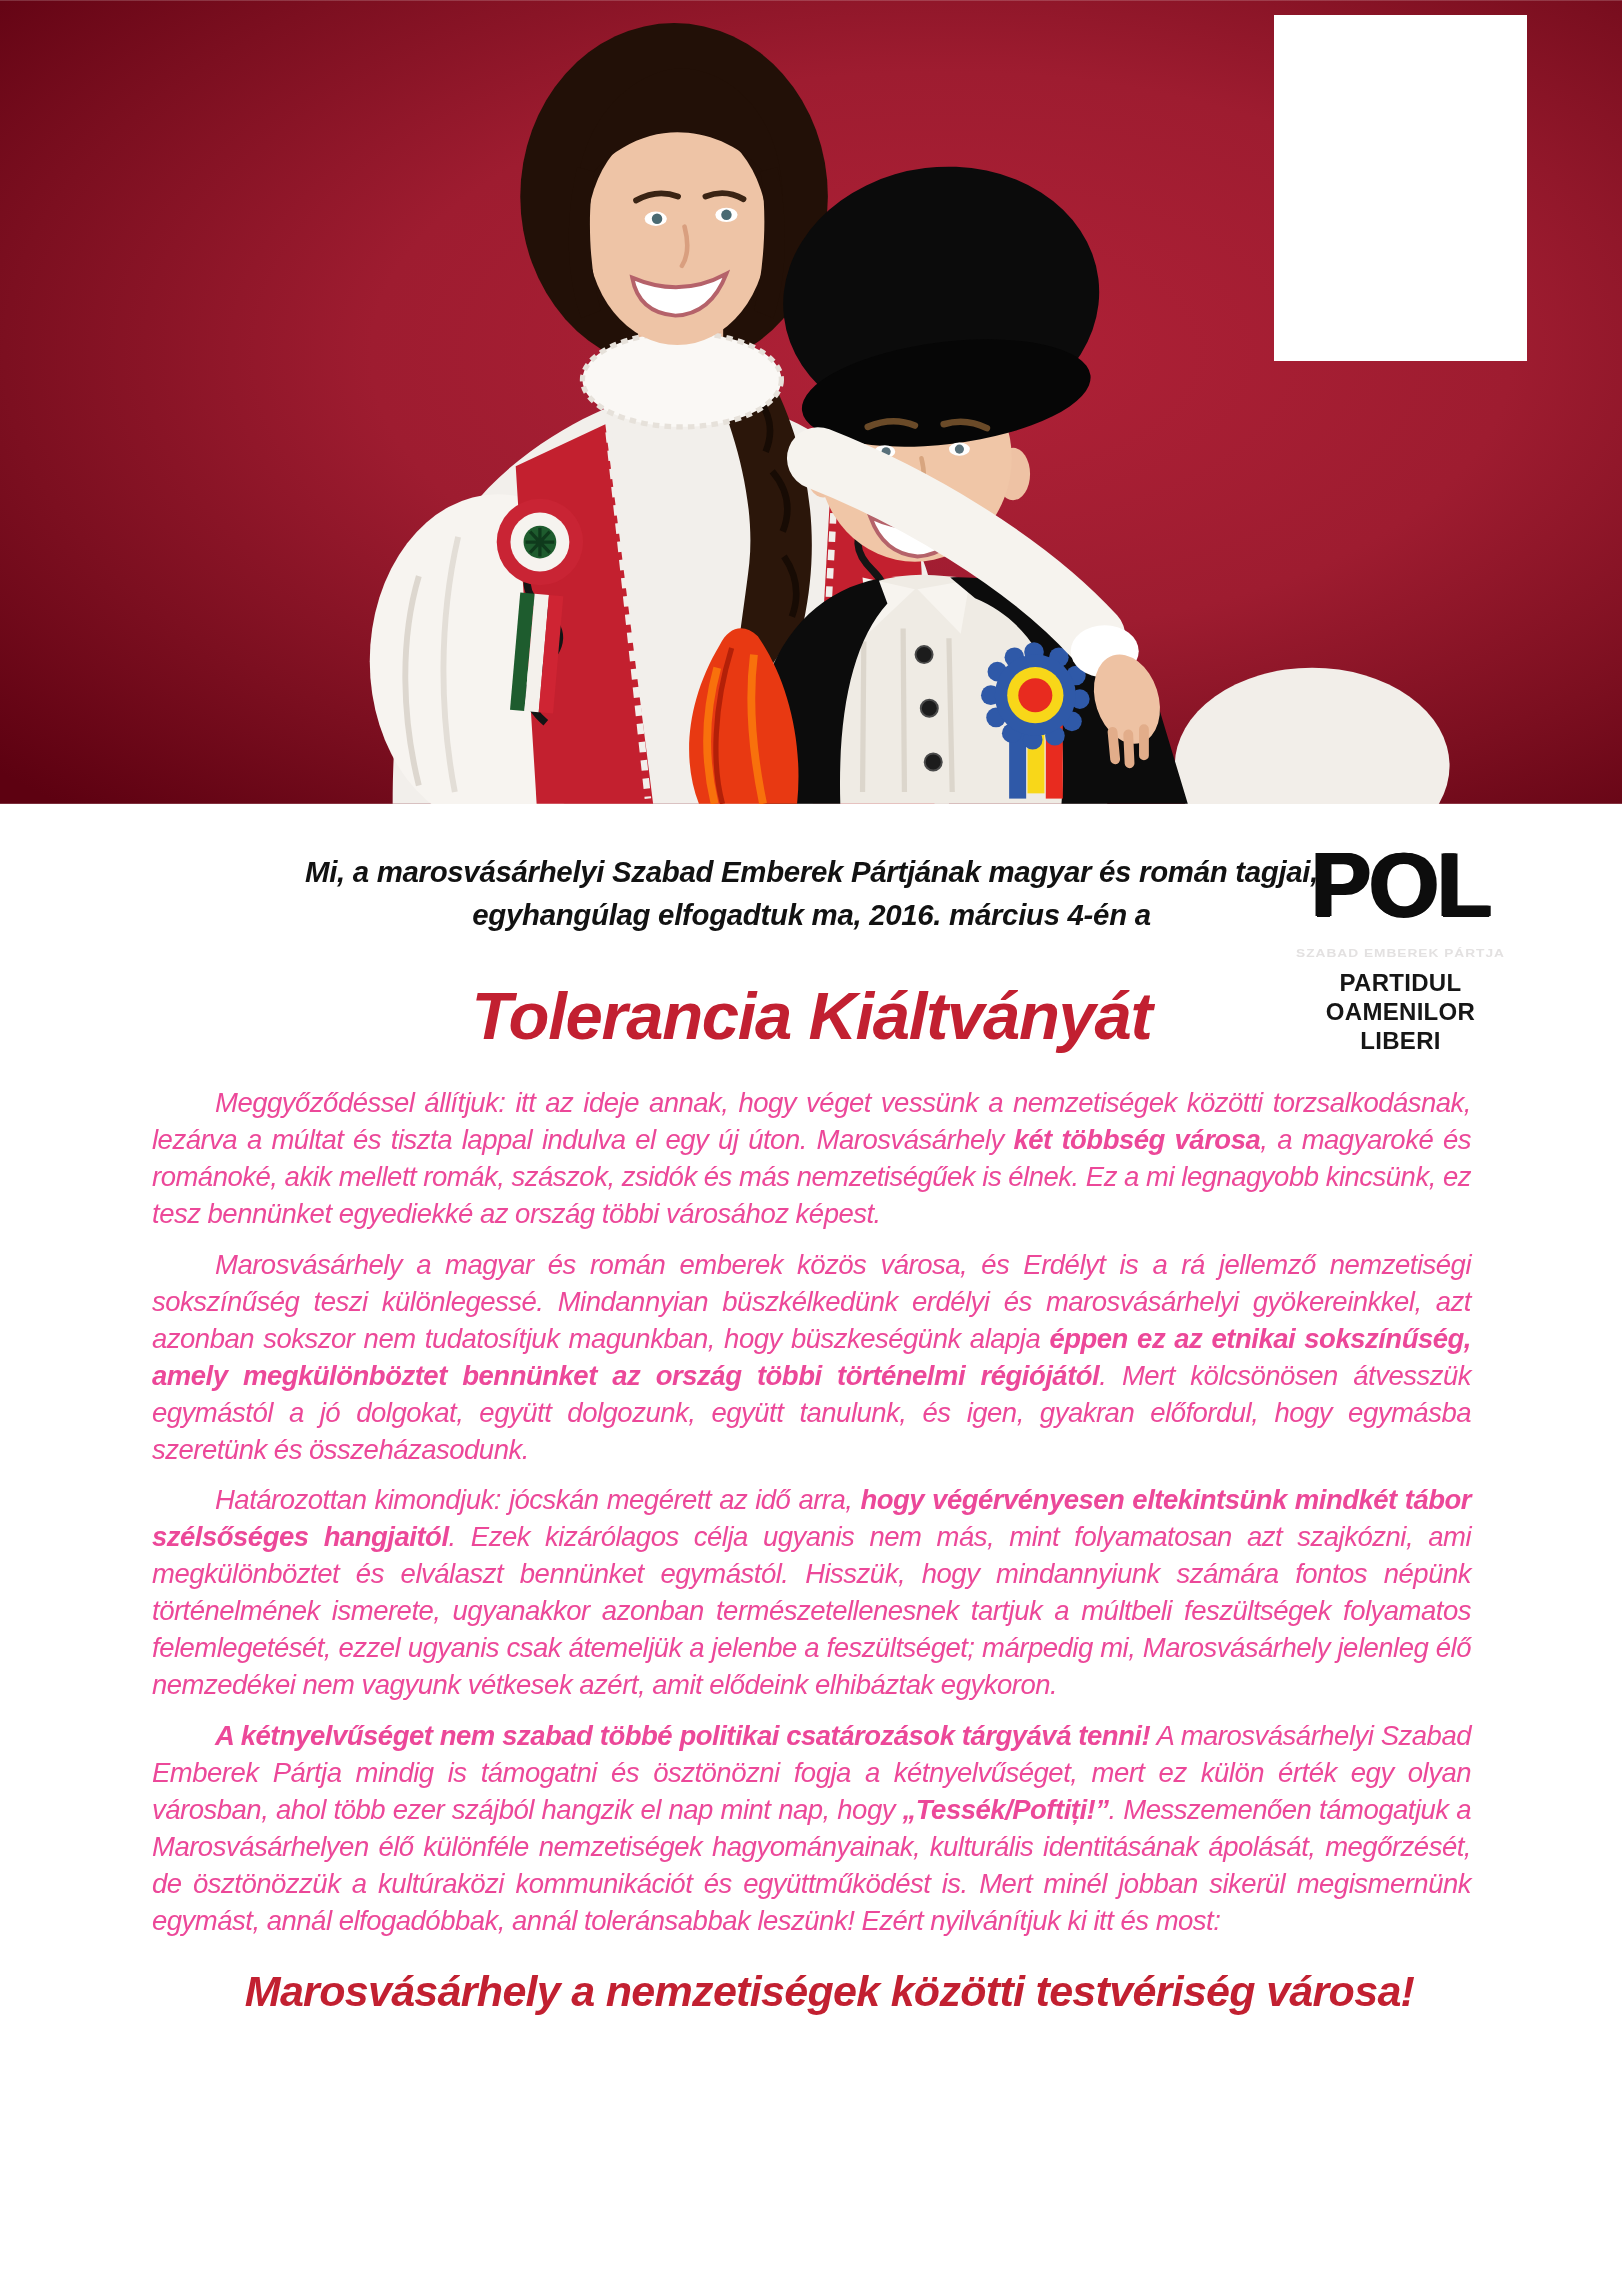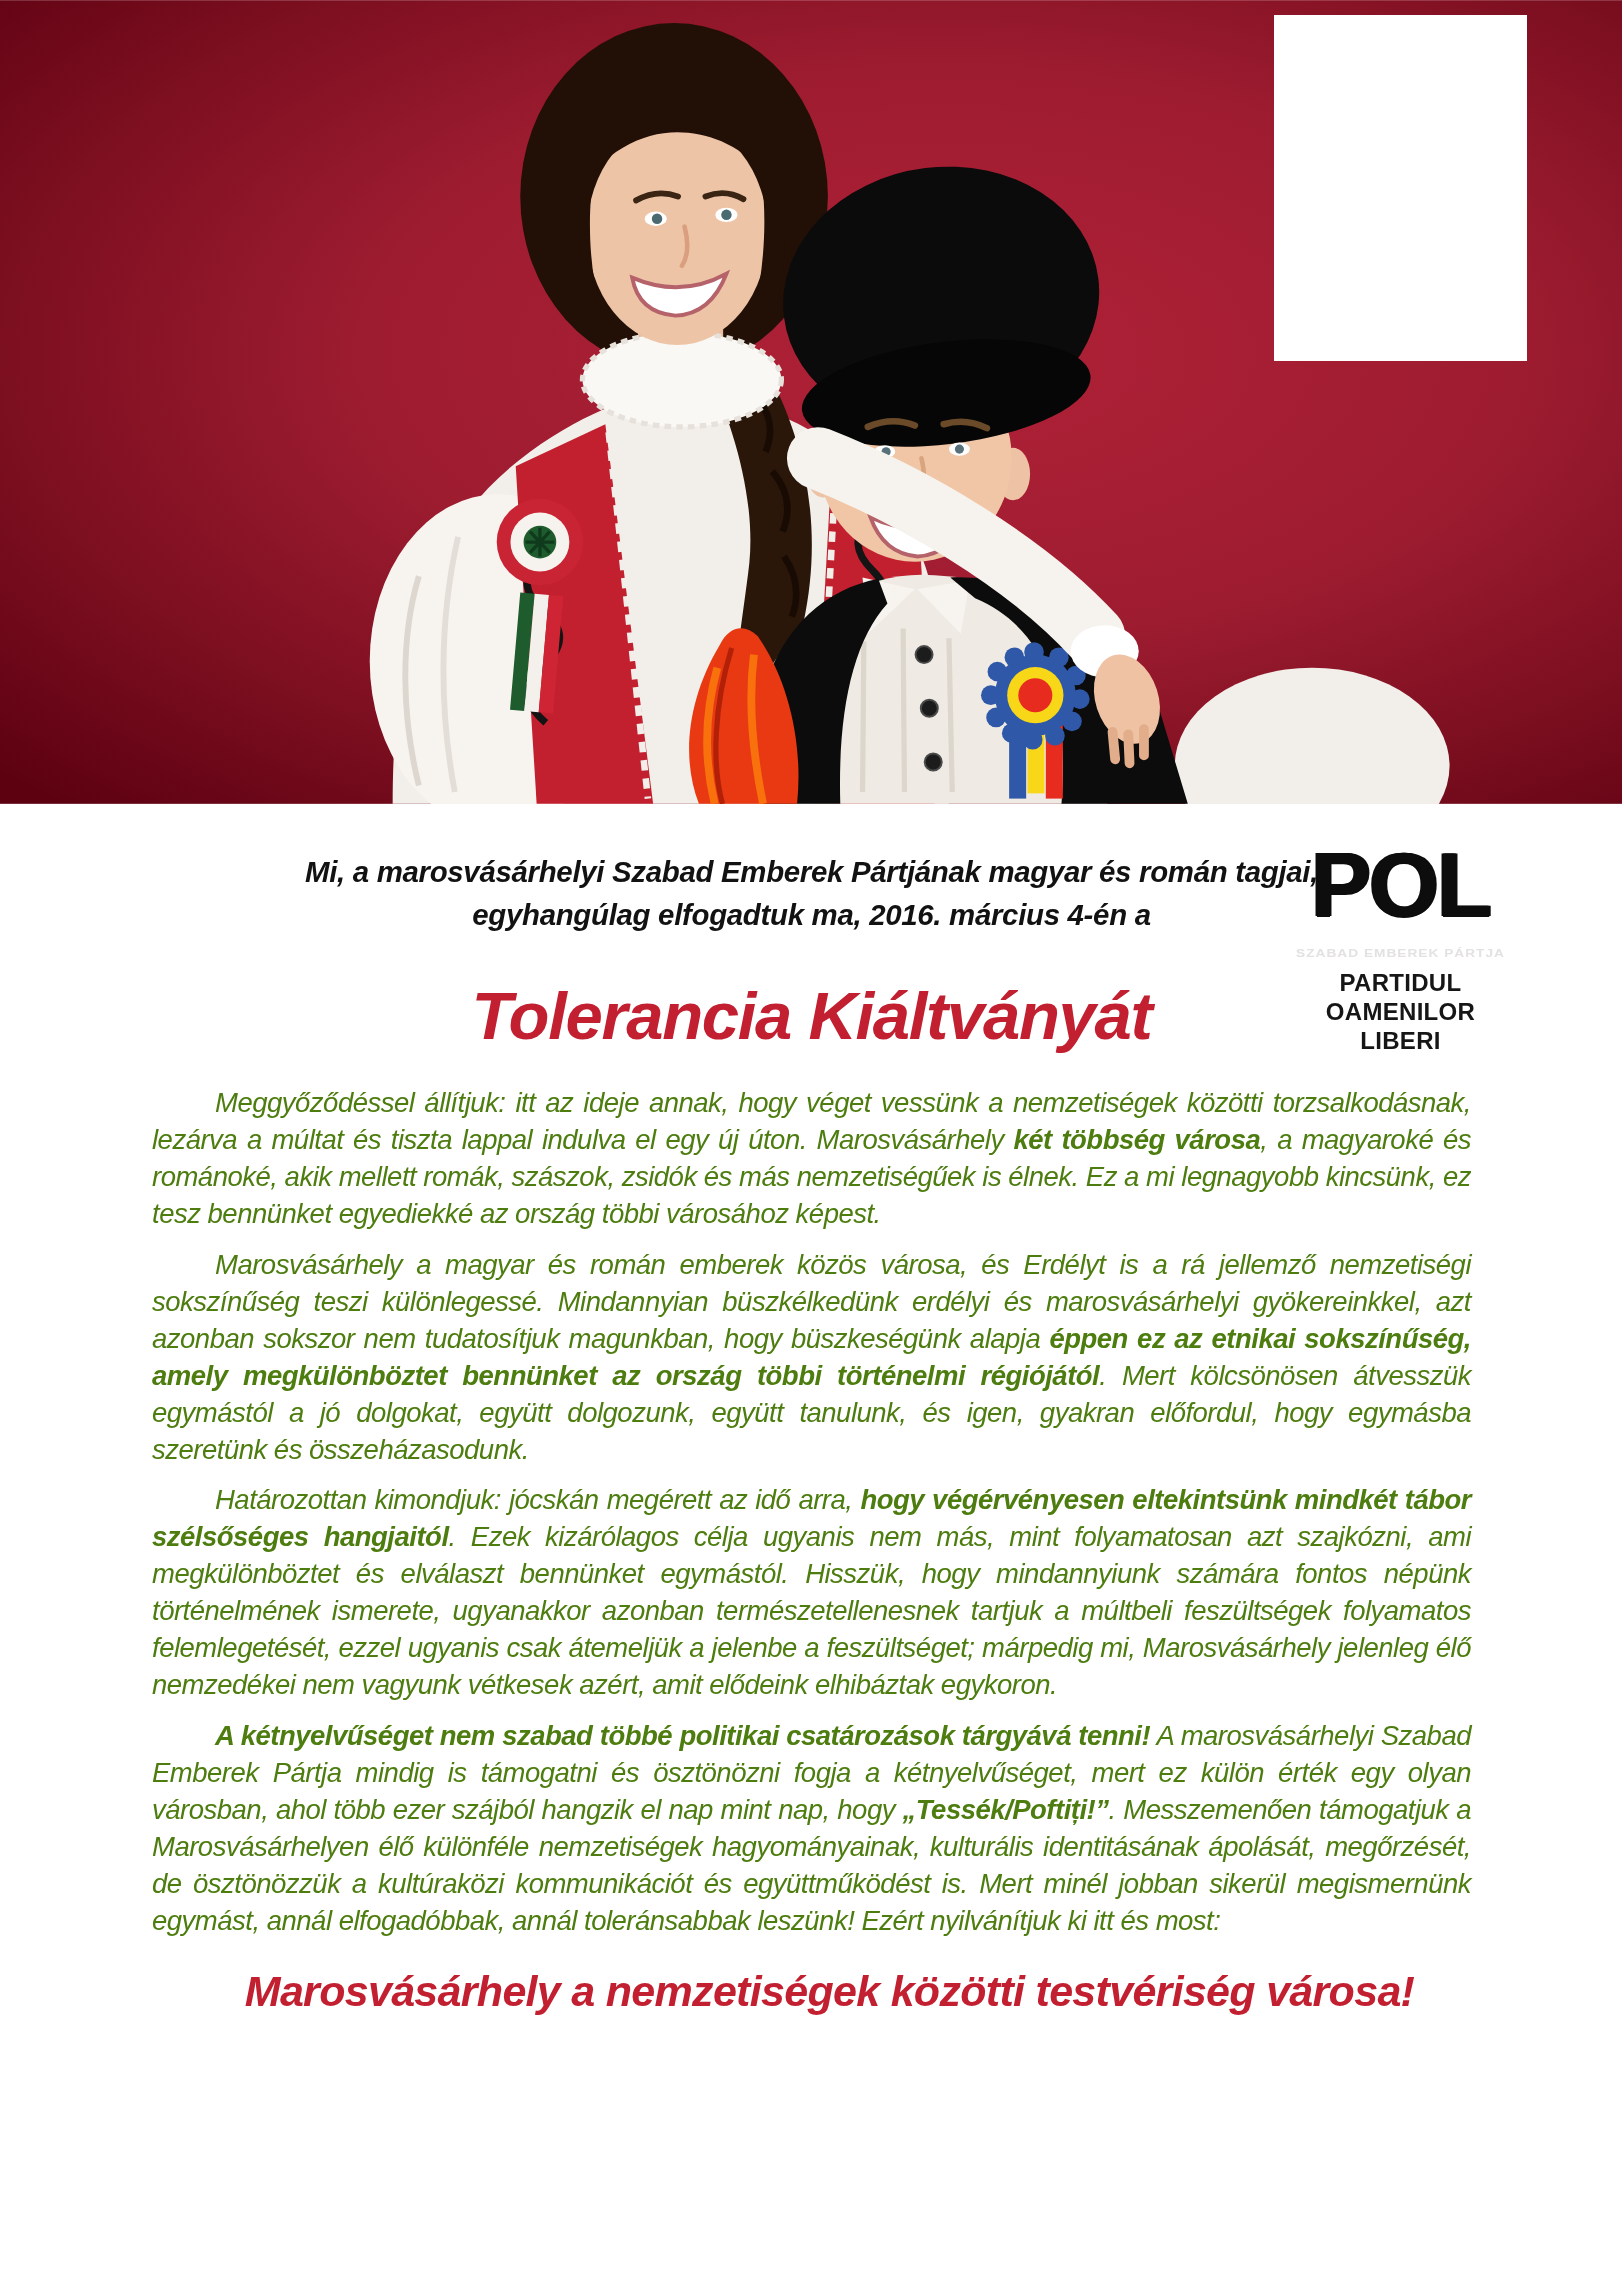--- a/index.html
+++ b/index.html
@@ -31,21 +31,21 @@
     margin-top:46px;text-align:center;font-weight:bold;font-style:italic;
     font-size:29.4px;line-height:43px;color:#121212;letter-spacing:-0.3px;
   }
   .doc-title{
     margin:41px 0 0;text-align:center;font-weight:bold;font-style:italic;
     font-size:67px;line-height:1.15;color:var(--accent-red,#c22031);letter-spacing:-1.3px;
   }
   .body-text{
     margin:30px 0 0 152px;width:1319px;
     font-style:italic;font-size:27.5px;line-height:37px;text-align:justify;
-    color:#4d7c0f;letter-spacing:-0.5px;
+    color:#ec4899;letter-spacing:-0.5px;
   }
   .body-text p{margin:0 0 13.7px;text-indent:63px;}
   .body-text .b{font-weight:bold;}
   .slogan{
     margin-top:27.5px;text-align:center;font-weight:bold;font-style:italic;
     font-size:43px;color:var(--accent-red,#c22031);letter-spacing:-0.7px;padding-left:36px;
   }
 </style>
 </head>
 <body>

